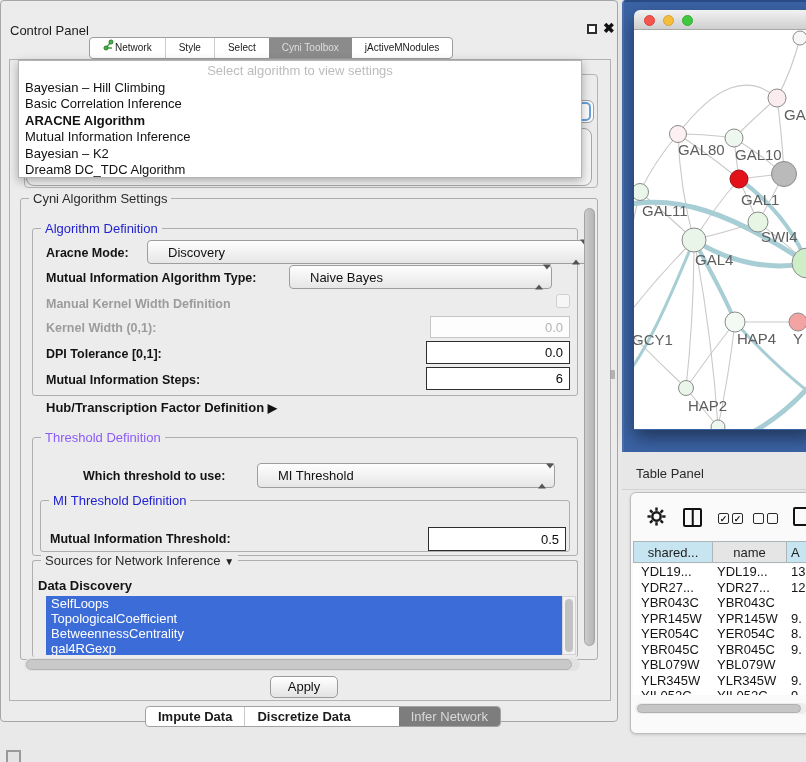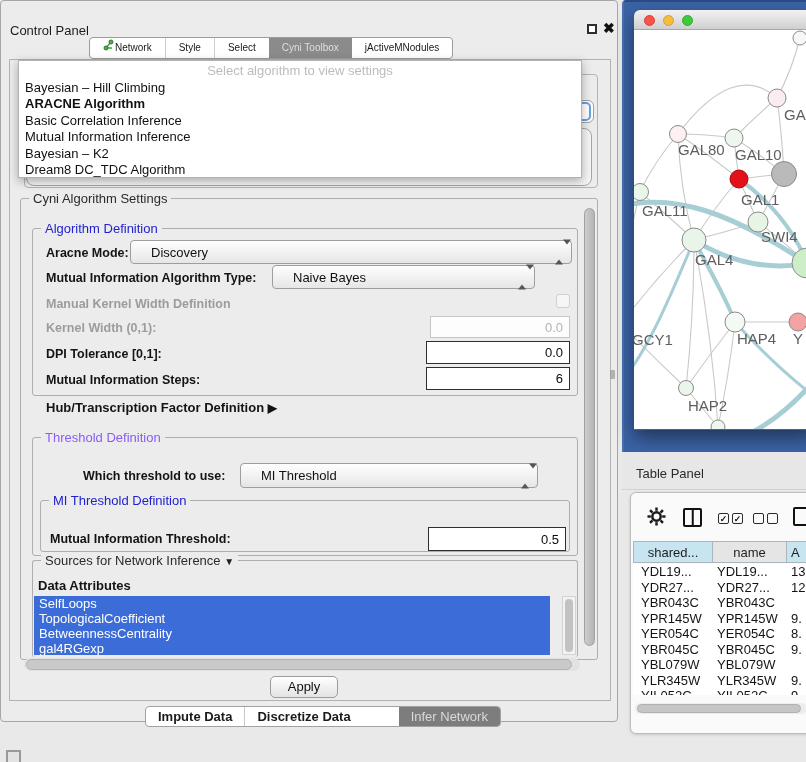--- a/index.html
+++ b/index.html
@@ -52,39 +52,39 @@
   #settings-group { left:20px; top:198px; width:578px; height:462px; }
   #algdef-group { left:32px; top:228px; width:546px; height:168px; }
   #threshold-group { left:32px; top:437px; width:546px; height:119px; }
   #mi-group { left:40px; top:500px; width:530px; height:52px; }
   #sources-group { left:32px; top:560px; width:546px; height:97px; border-bottom:none; }
 
   .fld-label { position:absolute; font-size:12.5px; font-weight:bold; color:#141414; white-space:nowrap; }
   .fld-label.disabled { color:#9c9c9c; }
 
   .combo { position:absolute; background:linear-gradient(#fefefe,#e6e6e6); border:1px solid #9e9e9e;
-    border-radius:4px; font-size:13px; color:#111; padding-left:20px; display:flex; align-items:center; }
+    border-radius:4px; font-size:13px; color:#111; padding-left:20px; display:flex; align-items:center;margin-left:17px; }
   .spinner { position:absolute; right:8px; top:50%; transform:translateY(-50%); width:8px; }
   .spin-up { width:0; height:0; border-left:4px solid transparent; border-right:4px solid transparent;
     border-bottom:5px solid #555; margin-bottom:2px; }
   .spin-down { width:0; height:0; border-left:4px solid transparent; border-right:4px solid transparent;
     border-top:5px solid #555; }
 
   .txtfield { position:absolute; background:#fff; border:1px solid #2e2e2e; font-size:13px; color:#0a0a0a;
     text-align:right; padding:0 6px; display:flex; align-items:center; justify-content:flex-end; }
   .txtfield.disabled { border:1px solid #c6c6c6; color:#b4b4b4; background:#fdfdfd; }
 
   #manual-kernel-checkbox { left:556px; top:294px; width:14px; height:14px; background:#f6f6f6;
     border:1px solid #d0d0d0; border-radius:3px; }
 
   .arrow-right { color:#111; font-size:12px; }
   .arrow-down { color:#222; font-size:10px; }
 
   
-  #attr-list { left:34px; top:596px; width:516px; height:59px; background:#22c55e; overflow:hidden; }
+  #attr-list { left:46px; top:596px; width:516px; height:59px; background:#22c55e; overflow:hidden; }
   .attr-item { background:#3c6cd8; color:#fff; font-size:13px; height:15px; line-height:15px; padding-left:5px; }
   #attr-scrollbar { left:562px; top:596px; width:14px; height:59px; background:#f2f2f2; border:1px solid #d4d4d4; }
   #attr-thumb { position:absolute; left:2px; top:2px; width:8px; height:53px; background:#c2c2c2; border-radius:4px; }
 
   
   #settings-vscroll { left:583px; top:206px; width:13px; height:452px; }
   #settings-vthumb { position:absolute; left:1px; top:2px; width:11px; height:438px; background:linear-gradient(90deg,#cdcdcd,#b4b4b4);
     border:1px solid #a2a2a2; border-radius:6px; }
   #settings-hscroll { left:24px; top:658px; width:556px; height:13px; background:#e2e2e2; border-radius:7px; }
   #settings-hthumb { position:absolute; left:2px; top:1px; width:546px; height:11px; background:#c9c9c9;
@@ -187,22 +187,22 @@
 
 <div class="abs" id="hidden-group"></div>
 <div class="abs" id="hidden-combo"></div>
 <div class="abs" id="hidden-combo-focus"></div>
 <div class="abs" id="hidden-box"></div>
 
 <div class="abs" id="algorithm-popup">
   <div id="popup-prompt">Select algorithm to view settings</div>
   <div id="popup-list">
       <div class="popup-item">Bayesian – Hill Climbing</div>
+      <div class="popup-item">Basic Correlation Inference</div>
       <div class="popup-item bold">ARACNE Algorithm</div>
-      <div class="popup-item">Basic Correlation Inference</div>
       <div class="popup-item">Mutual Information Inference</div>
       <div class="popup-item">Bayesian – K2</div>
       <div class="popup-item">Dream8 DC_TDC Algorithm</div>
     </div>
 </div>
 
 <div class="abs groupbox" id="settings-group">
   <span class="group-label">Cyni Algorithm Settings</span>
 </div>
 
@@ -262,21 +262,21 @@
 <div class="txtfield" style="left:428px; top:527px; width:138px; height:24px;">
   <span>0.5</span>
 </div>
 
 <div class="abs groupbox" id="sources-group">
   <span class="group-label">
     <span>Sources for Network Inference</span>
     <span class="arrow-down"> ▼</span>
   </span>
 </div>
-<span class="abs fld-label" style="left:38px; top:578px; font-size:13px;">Data Attributes</span>
+<span class="abs fld-label" style="left:38px; top:578px; font-size:13px;">Data Discovery</span>
 <div class="abs" id="attr-list">
     <div class="attr-item">SelfLoops</div>
     <div class="attr-item">TopologicalCoefficient</div>
     <div class="attr-item">BetweennessCentrality</div>
     <div class="attr-item">gal4RGexp</div>
   </div>
 <div class="abs" id="attr-scrollbar">
     <span id="attr-thumb"></span>
   </div>
 

